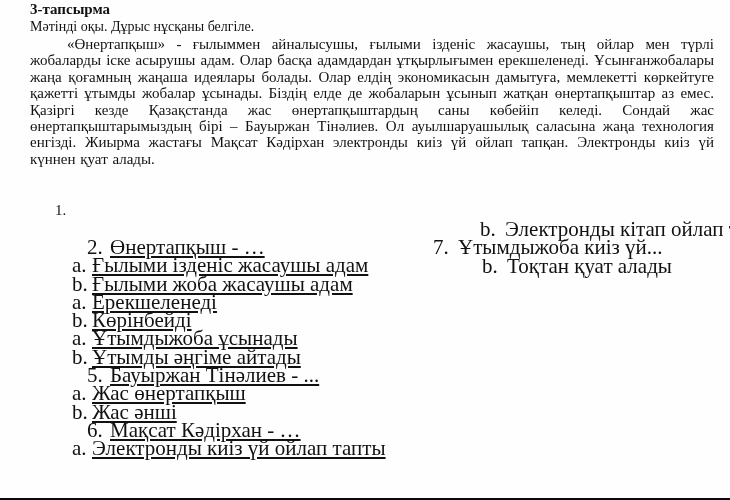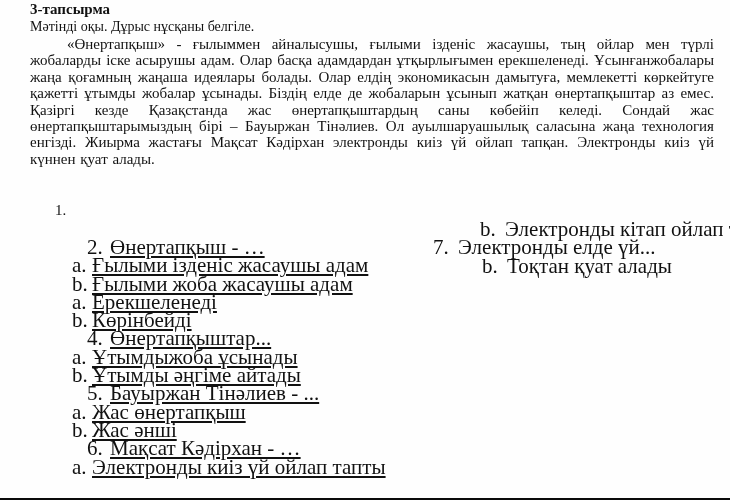--- a/index.html
+++ b/index.html
@@ -89,23 +89,20 @@
       <span class="o-let">b.</span><span>Ғылыми жоба жасаушы адам</span>
     </div>
 
     <div class="o-row">
       <span class="o-let">a.</span><span>Ерекшеленеді</span>
     </div>
     <div class="o-row">
       <span class="o-let">b.</span><span>Көрінбейді</span>
     </div>
 
-    <div class="q-row">
-      <span class="q-num">4.</span><span>Өнертапқыштар...</span>
-    </div>
     <div class="o-row">
       <span class="o-let">a.</span><span>Ұтымдыжоба ұсынады</span>
     </div>
     <div class="o-row">
       <span class="o-let">b.</span><span>Ұтымды әңгіме айтады</span>
     </div>
 
     <div class="q-row">
       <span class="q-num">5.</span><span>Бауыржан Тінәлиев - ...</span>
     </div>
@@ -125,21 +122,21 @@
 
   </div>
 
   <div class="quiz-col quiz-right">
 
     <div class="orph-row">
       <span class="o-let-r">b.</span><span>Электронды кітап ойлап тапты</span>
     </div>
 
     <div class="q-row-r">
-      <span class="q-num-r">7.</span><span>Электронды елде үй...</span>
+      <span class="q-num-r">7.</span><span>Ұтымдыжоба киіз үй...</span>
     </div>
     <div class="o-row-r">
       <span class="o-let-r">b.</span><span>Тоқтан қуат алады</span>
     </div>
 
   </div>
 
   <div class="bottom-edge-line"></div>
 
 </div>

